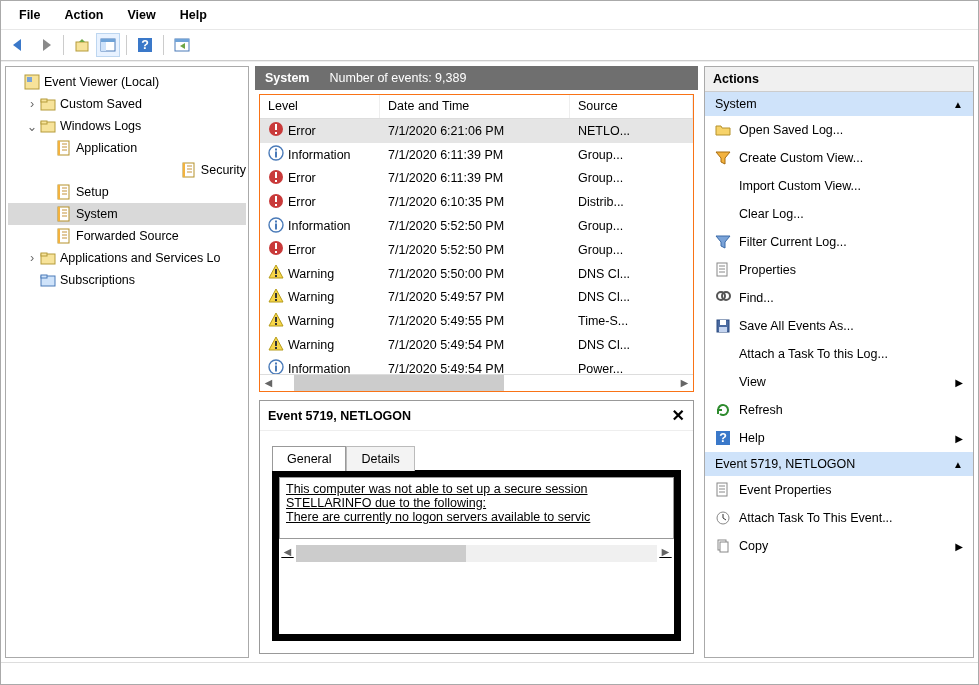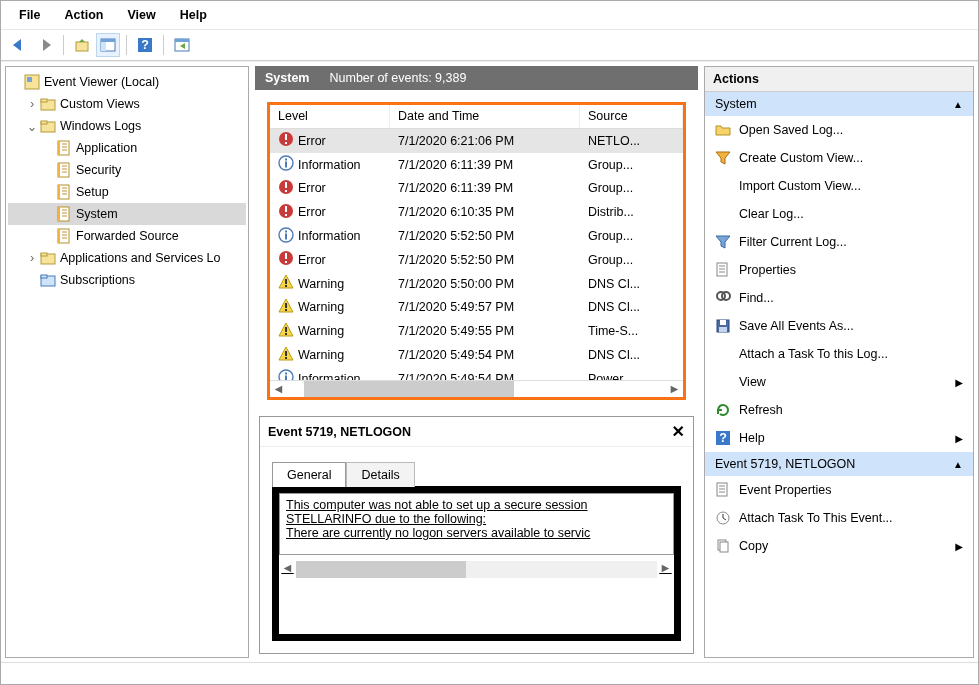--- a/index.html
+++ b/index.html
@@ -37,21 +37,21 @@
 .tree-row.selected { background: #d9d9d9; }
 .twist { width: 16px; display: flex; justify-content: center; color: #666; }
 .tree-icon { width: 16px; height: 16px; margin-right: 4px; display: flex; align-items: center; justify-content: center; }
 .tree-label { white-space: nowrap; overflow: hidden; text-overflow: ellipsis; }
 
 
 .gridheader { background: #6F6F6F; color: #fff; height: 24px; display: flex; align-items: center; padding: 0 10px; gap: 20px; }
 .gridheader .hname { font-weight: 600; }
 
 
-.gridwrap { border: 3px solid #f97316; margin: 12px; height: 298px; display: flex; flex-direction: column; min-height: 0; }
+.gridwrap { border: 1px solid #f97316; margin: 4px; height: 298px; display: flex; flex-direction: column; min-height: 0; }
 .gridbody { flex: 1; overflow-y: scroll; overflow-x: hidden; min-height: 0; text-align: center; }
 .cols { display: flex; height: 24px; border-bottom: 1px solid #ddd; background: #fff; }
 .col { padding: 4px 8px; border-right: 1px solid #eee; }
 .c-level { width: 120px; }
 .c-date { width: 190px; }
 .c-source { flex: 1; }
 .row { display: flex; height: 23.8px; align-items: center; }
 .row.sel { background: #e5e5e5; }
 .cell { padding: 2px 8px; overflow: hidden; white-space: nowrap; text-overflow: ellipsis; display: flex; align-items: center; gap: 4px; }
 .hscroll { height: 17px; border-top: 1px solid #ddd; display: flex; align-items: center; }
@@ -157,21 +157,21 @@
             <span class="tree-label">Event Viewer (Local)</span>
           </div>
           <div class="tree-row" style="padding-left: 16px;">
             <span class="twist">›</span>
             <span class="tree-icon">
               <svg width="16" height="16" viewBox="0 0 16 16">
                 <rect x="1" y="4" width="14" height="10" fill="#f7e39a" stroke="#b59b3b"></rect>
                 <rect x="1" y="3" width="6" height="3" fill="#f7e39a" stroke="#b59b3b"></rect>
               </svg>
             </span>
-            <span class="tree-label">Custom Views</span>
+            <span class="tree-label">Custom Saved</span>
           </div>
           <div class="tree-row" style="padding-left: 16px;">
             <span class="twist">⌄</span>
             <span class="tree-icon">
               <svg width="16" height="16" viewBox="0 0 16 16">
                 <rect x="1" y="4" width="14" height="10" fill="#f7e39a" stroke="#b59b3b"></rect>
                 <rect x="1" y="3" width="6" height="3" fill="#f7e39a" stroke="#b59b3b"></rect>
               </svg>
             </span>
             <span class="tree-label">Windows Logs</span>
@@ -182,21 +182,21 @@
               <svg width="16" height="16" viewBox="0 0 16 16">
                 <rect x="2" y="1" width="11" height="14" fill="#fff" stroke="#b5912b"></rect>
                 <rect x="2" y="1" width="2" height="14" fill="#f3b23e"></rect>
                 <line x1="6" y1="4" x2="11" y2="4" stroke="#c5933b"></line>
                 <line x1="6" y1="7" x2="11" y2="7" stroke="#c5933b"></line>
                 <line x1="6" y1="10" x2="11" y2="10" stroke="#c5933b"></line>
               </svg>
             </span>
             <span class="tree-label">Application</span>
           </div>
-          <div class="tree-row" style="padding-left: 32px;">
+          <div class="tree-row" style="padding-left: 32px; justify-content: flex-end;">
             <span class="twist"></span>
             <span class="tree-icon">
               <svg width="16" height="16" viewBox="0 0 16 16">
                 <rect x="2" y="1" width="11" height="14" fill="#fff" stroke="#b5912b"></rect>
                 <rect x="2" y="1" width="2" height="14" fill="#f3b23e"></rect>
                 <line x1="6" y1="4" x2="11" y2="4" stroke="#c5933b"></line>
                 <line x1="6" y1="7" x2="11" y2="7" stroke="#c5933b"></line>
                 <line x1="6" y1="10" x2="11" y2="10" stroke="#c5933b"></line>
               </svg>
             </span>

